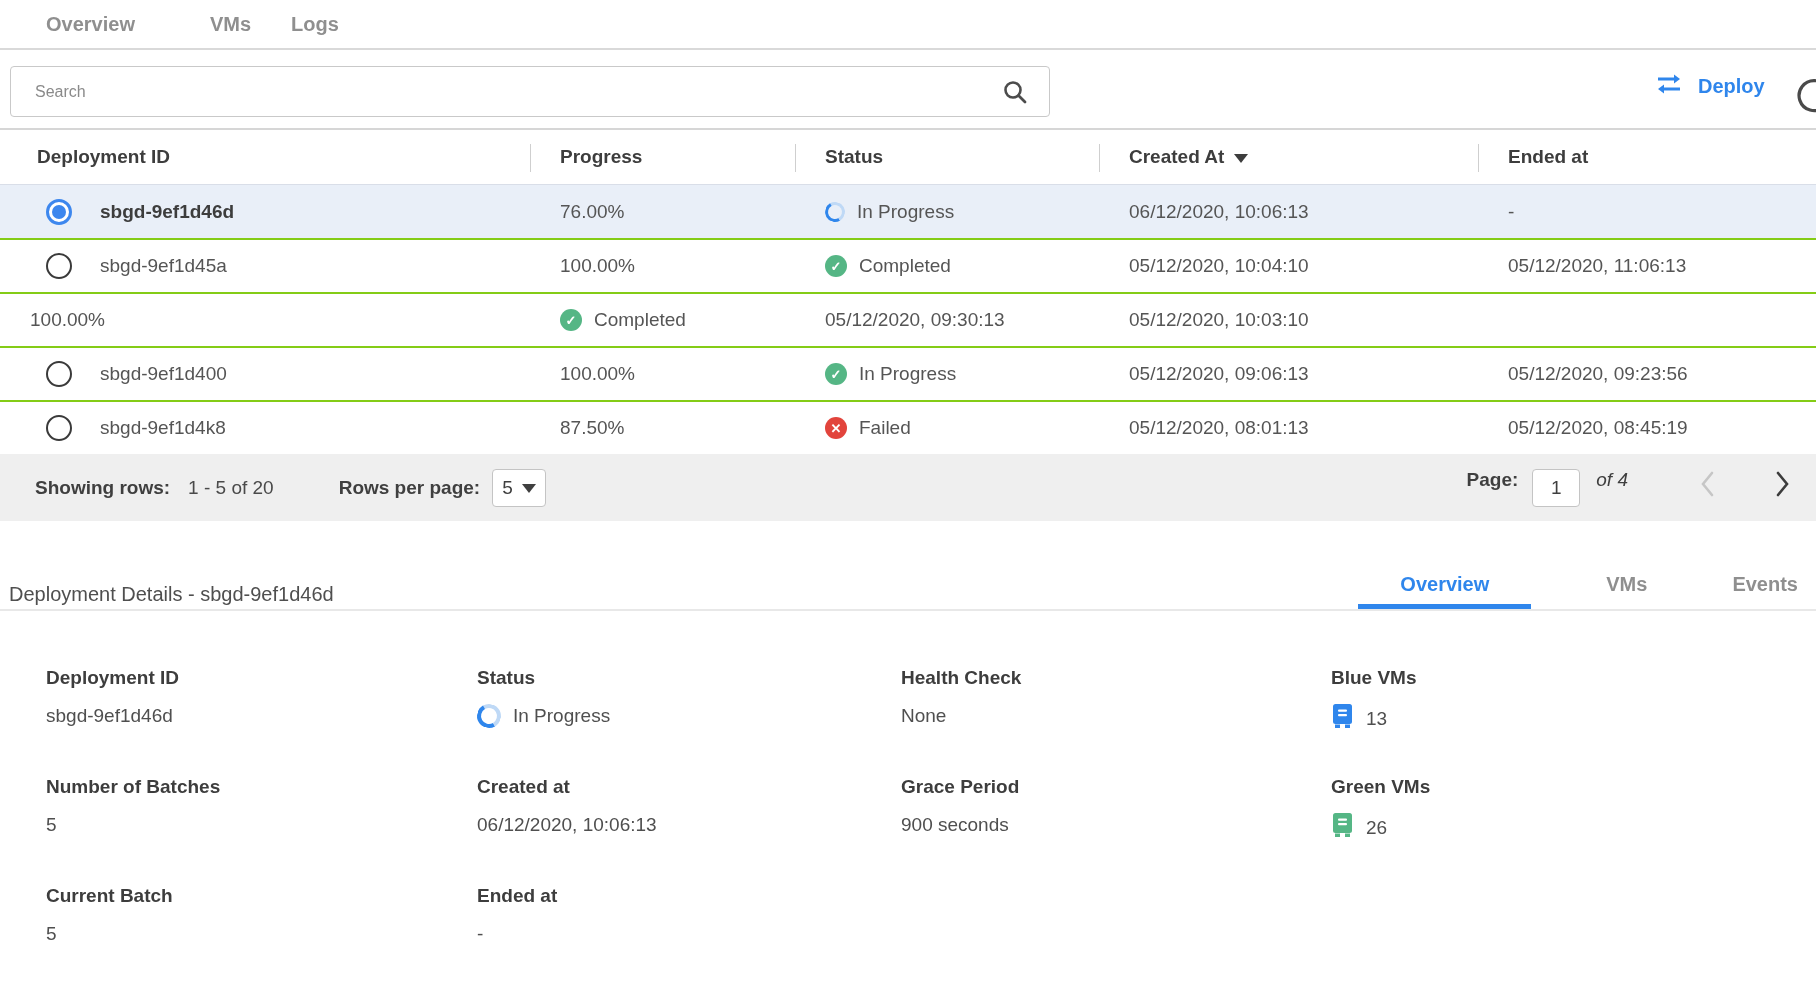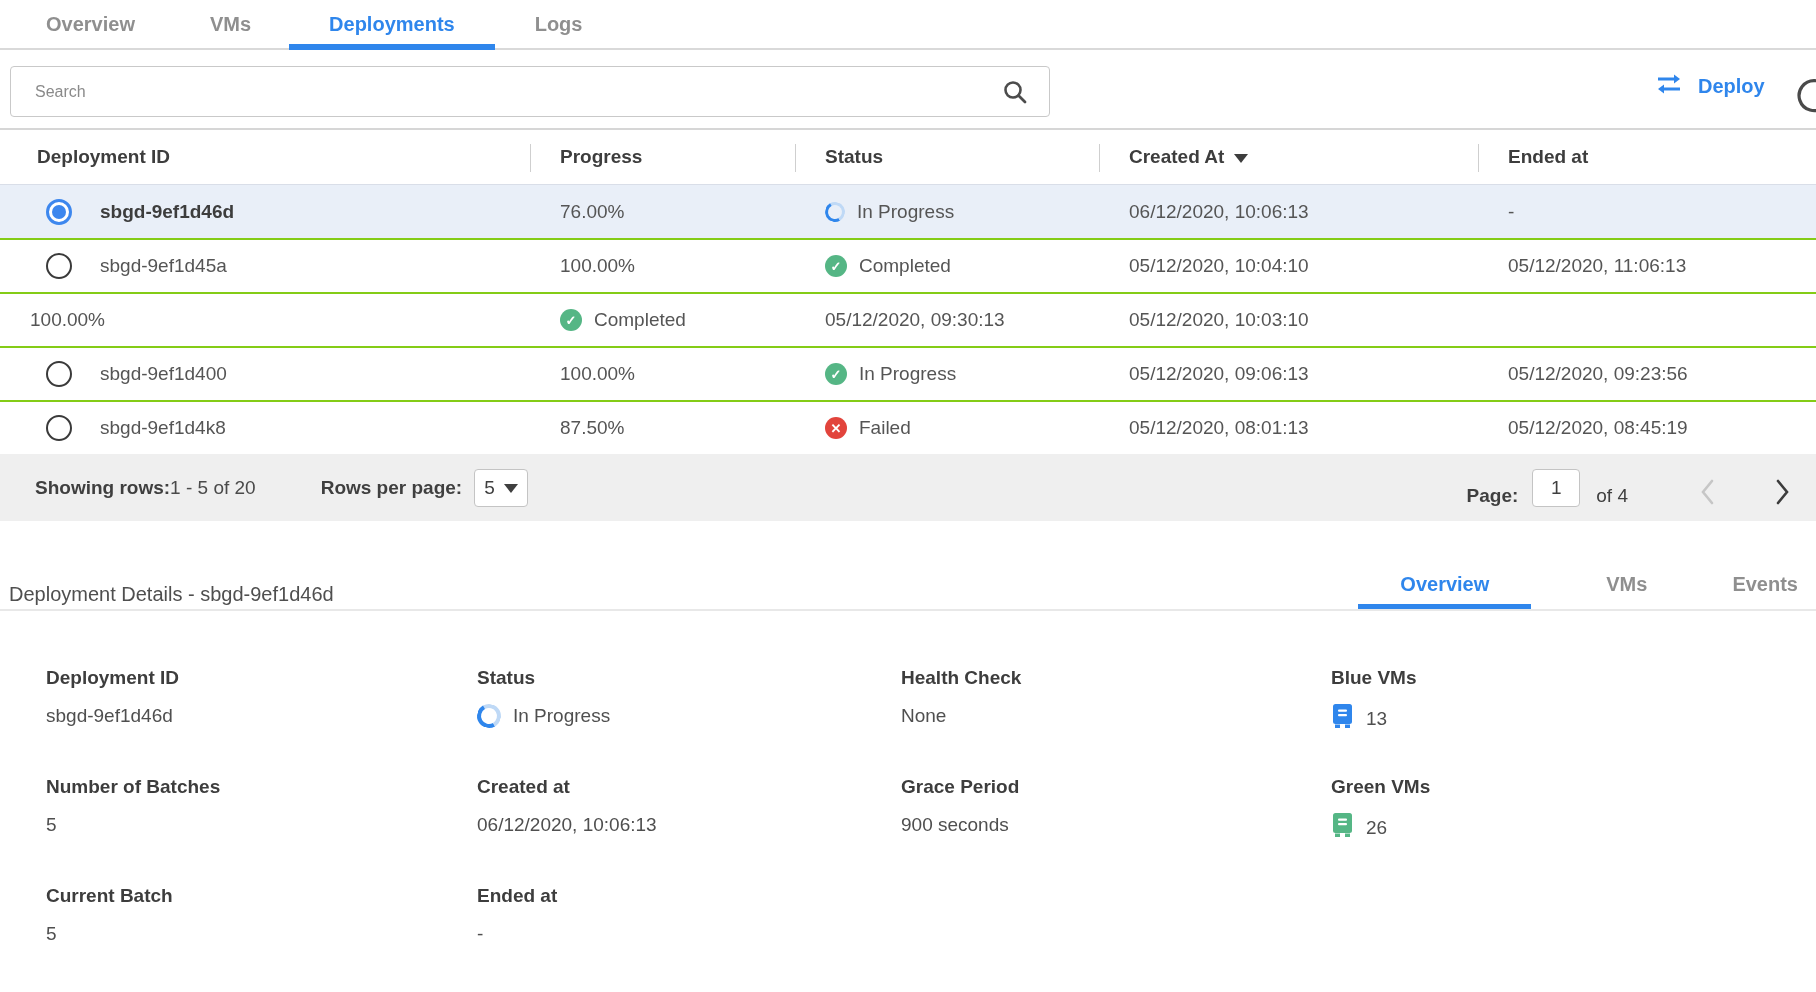--- a/index.html
+++ b/index.html
@@ -59,31 +59,31 @@
              transform:rotate(15deg); }
   .badge { width:22px; height:22px; border-radius:50%; flex:none; display:flex; align-items:center;
            justify-content:center; color:#fff; font-size:13px; font-weight:bold; }
   .badge.ok { background:#55b685; }
   .badge.fail { background:#e2443c; }
 
   
   .tfooter { height:67px; background:#efefef; display:flex; align-items:center; font-size:19px; color:#3f3f3f; }
   .tfooter .bold { font-weight:bold; }
   .f-left { display:flex; align-items:center; margin-left:35px; }
-  .showing-value { color:#4a4a4a; }
+  .showing-value { margin-left:18px; color:#4a4a4a; }
   .rpp-label { margin-left:65px; }
   .rpp-select { margin-left:12px; width:54px; height:38px; background:#fff; border:1px solid #c4c4c4;
                 border-radius:4px; display:flex; align-items:center; justify-content:center; gap:9px;
                 cursor:pointer; color:#3f3f3f; }
   .select-caret { width:0; height:0; border-left:7px solid transparent; border-right:7px solid transparent;
                   border-top:9px solid #3f3f3f; margin-top:2px; }
-  .f-right { display:flex; align-items:flex-end; margin-left:auto; margin-right:24px; }
+  .f-right { display:flex; align-items:flex-start; margin-left:auto; margin-right:24px; }
   .page-input { width:48px; height:38px; border:1px solid #c4c4c4; border-radius:4px; text-align:center;
                 font-size:19px; color:#3f3f3f; font-family:"Liberation Sans", sans-serif; margin-left:14px; outline:none; background:#fff;}
-  .page-total { margin-left:16px; }
+  .page-total { margin-left:16px;font-style:italic; }
   .pg-btn { background:none; border:none; cursor:pointer; padding:0; margin-left:58px; height:30px; }
   .pg-btn.prev { margin-left:70px; }
 
   
   .details-header { position:relative; height:110px; margin-top:12px; }
   .details-title { position:absolute; left:9px; top:50px; font-size:20px; color:#4f4f4f; }
   .details-tabs { position:absolute; right:0; top:32px; display:flex; align-items:stretch; height:46px; }
   .dtab { display:flex; align-items:center; font-size:20px; font-weight:bold; color:#8f8f8f;
           cursor:pointer; border-bottom:7px solid transparent; }
   .dtab.d-overview { padding:0 42px; color:#2f86ec; border-bottom-color:#2f86ec; }
@@ -96,21 +96,20 @@
   .field-label { font-size:19px; font-weight:bold; color:#3d3d3d; }
   .field-value { margin-top:14px; font-size:19px; color:#4f4f4f; display:flex; align-items:center; gap:12px; min-height:26px;}
   .spinner.big { width:24px; height:24px; border-width:4px; }
 </style>
 </head>
 <body>
 
 <div class="top-tabbar">
   <div class="tab t-overview">Overview</div>
   <div class="tab t-vms">VMs</div>
-  <div class="tab t-deployments">Deployments</div>
   <div class="tab t-logs">Logs</div>
 </div>
 
 <div class="toolbar">
   <div class="search-wrap">
     <input class="search-input" type="text" placeholder="Search" style="">
     <span class="search-icon">
       <svg width="26" height="26" viewBox="0 0 26 26" fill="none">
         <circle cx="11" cy="11" r="7.5" stroke="#4c4c4c" stroke-width="2.6"></circle>
         <line x1="16.5" y1="16.5" x2="23" y2="23" stroke="#4c4c4c" stroke-width="2.8" stroke-linecap="round"></line>

